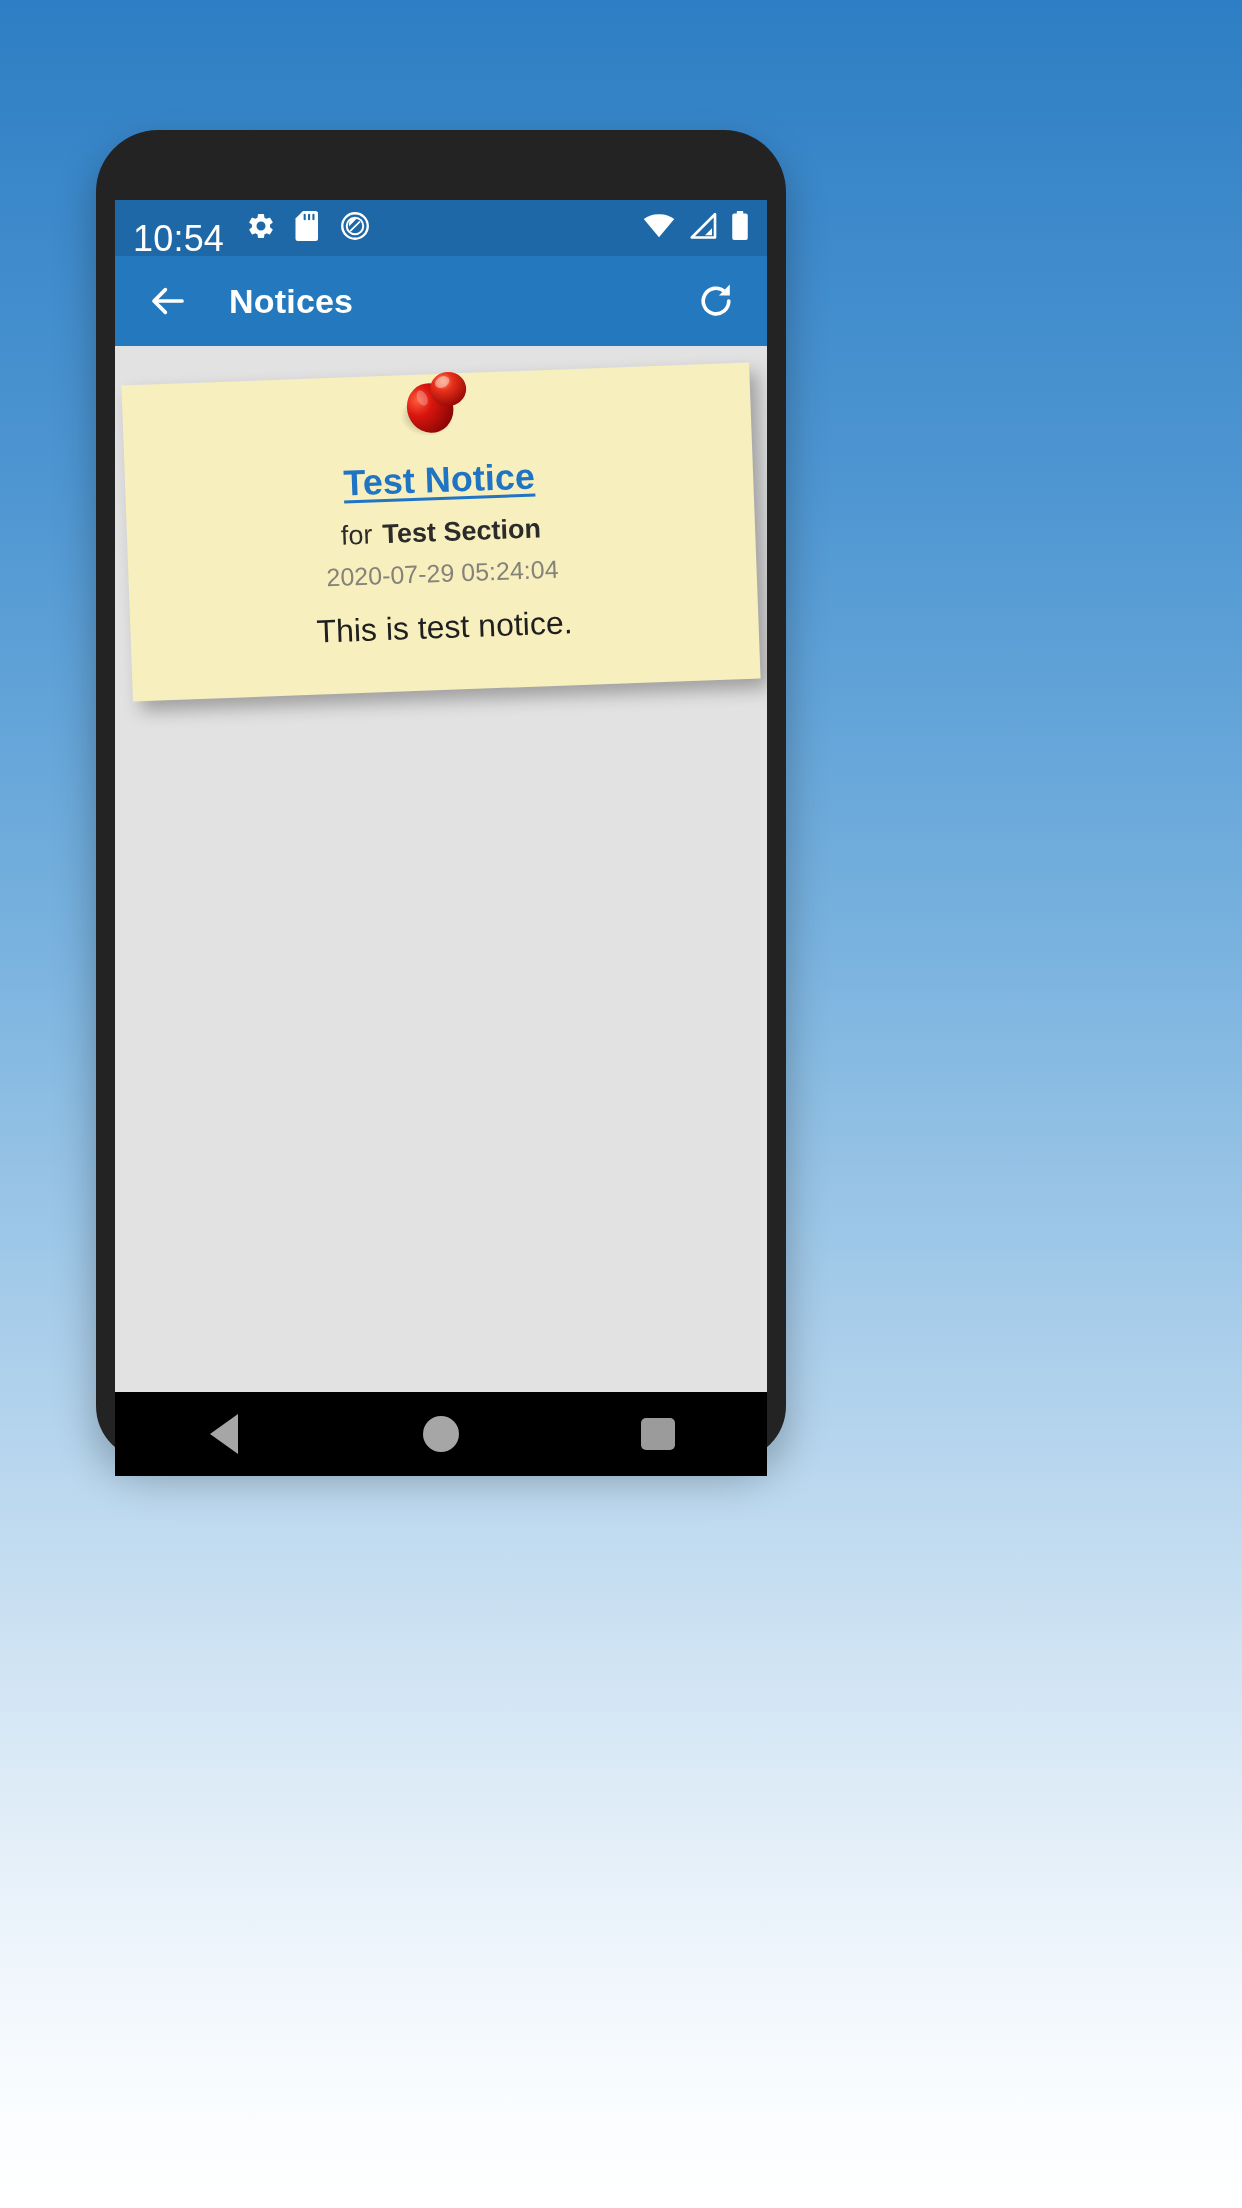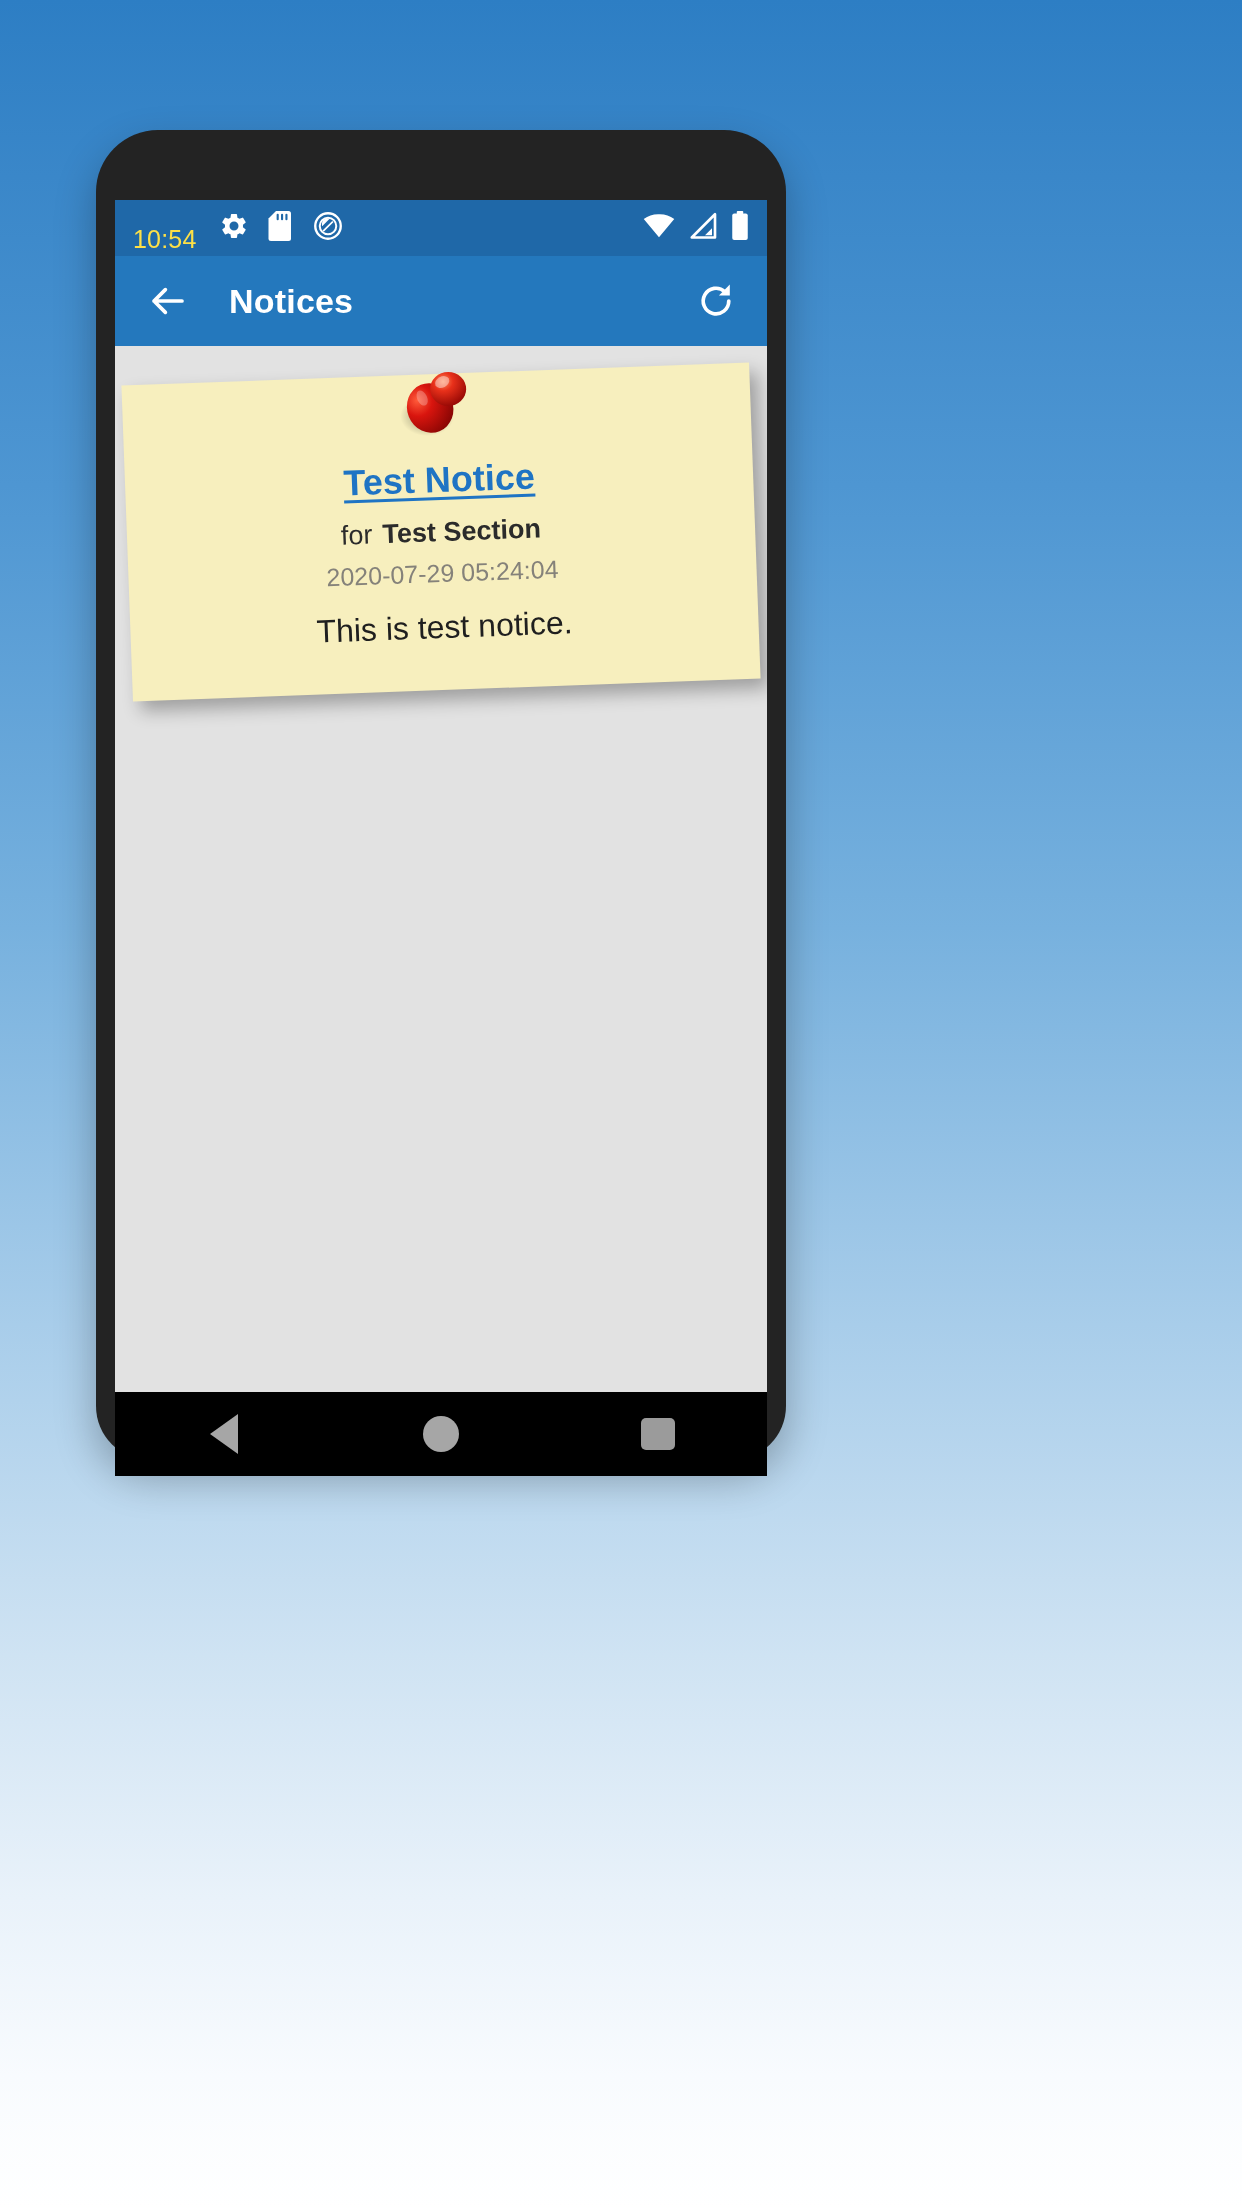--- a/index.html
+++ b/index.html
@@ -52,22 +52,22 @@
     left: 0; top: 0;
     width: 100%;
     height: 56px;
     background: #1f68a8;
     display: flex;
     align-items: center;
     box-sizing: border-box;
     padding: 0 14px 0 18px;
   }
   #status-clock {
-    color: #fde047;
-    font-size: 25px;
+    color: #ffffff;
+    font-size: 36px;
     letter-spacing: 0.2px;
     line-height: 1;
     padding-bottom: 2px;
     margin-top: 24px;
   }
   .status-left-icons {
     display: flex;
     align-items: center;
     gap: 18px;
     margin-left: 22px;

